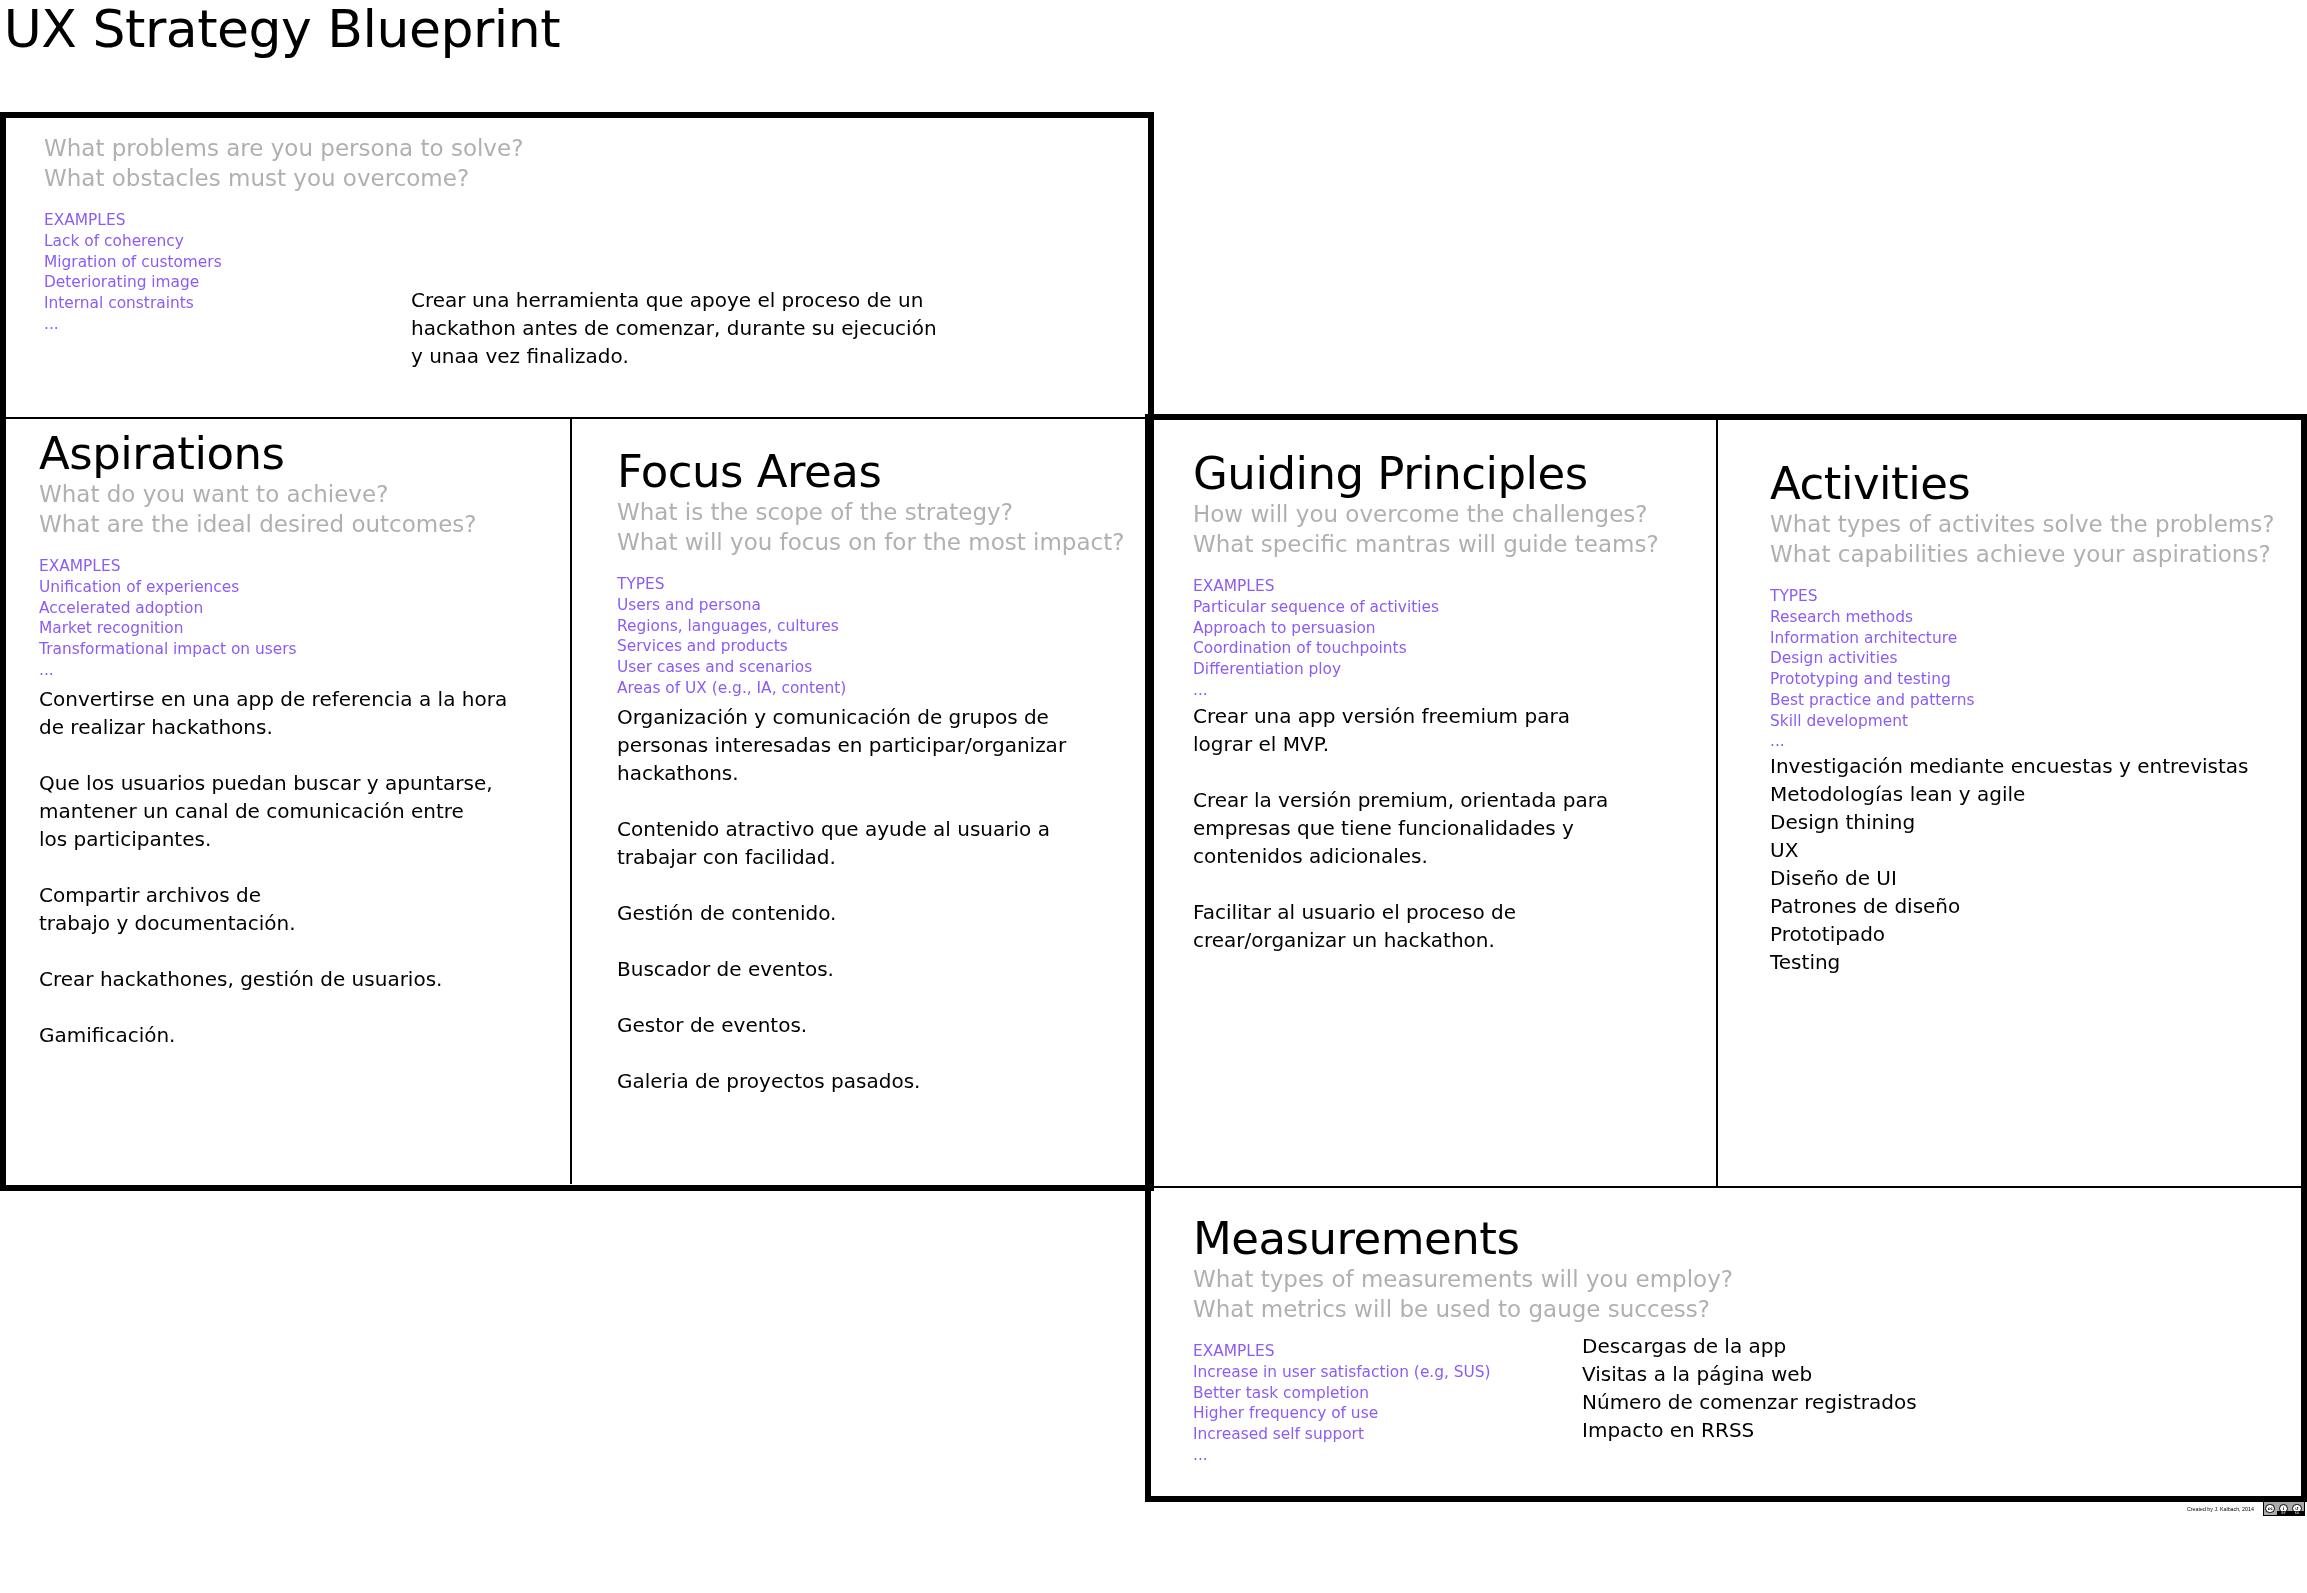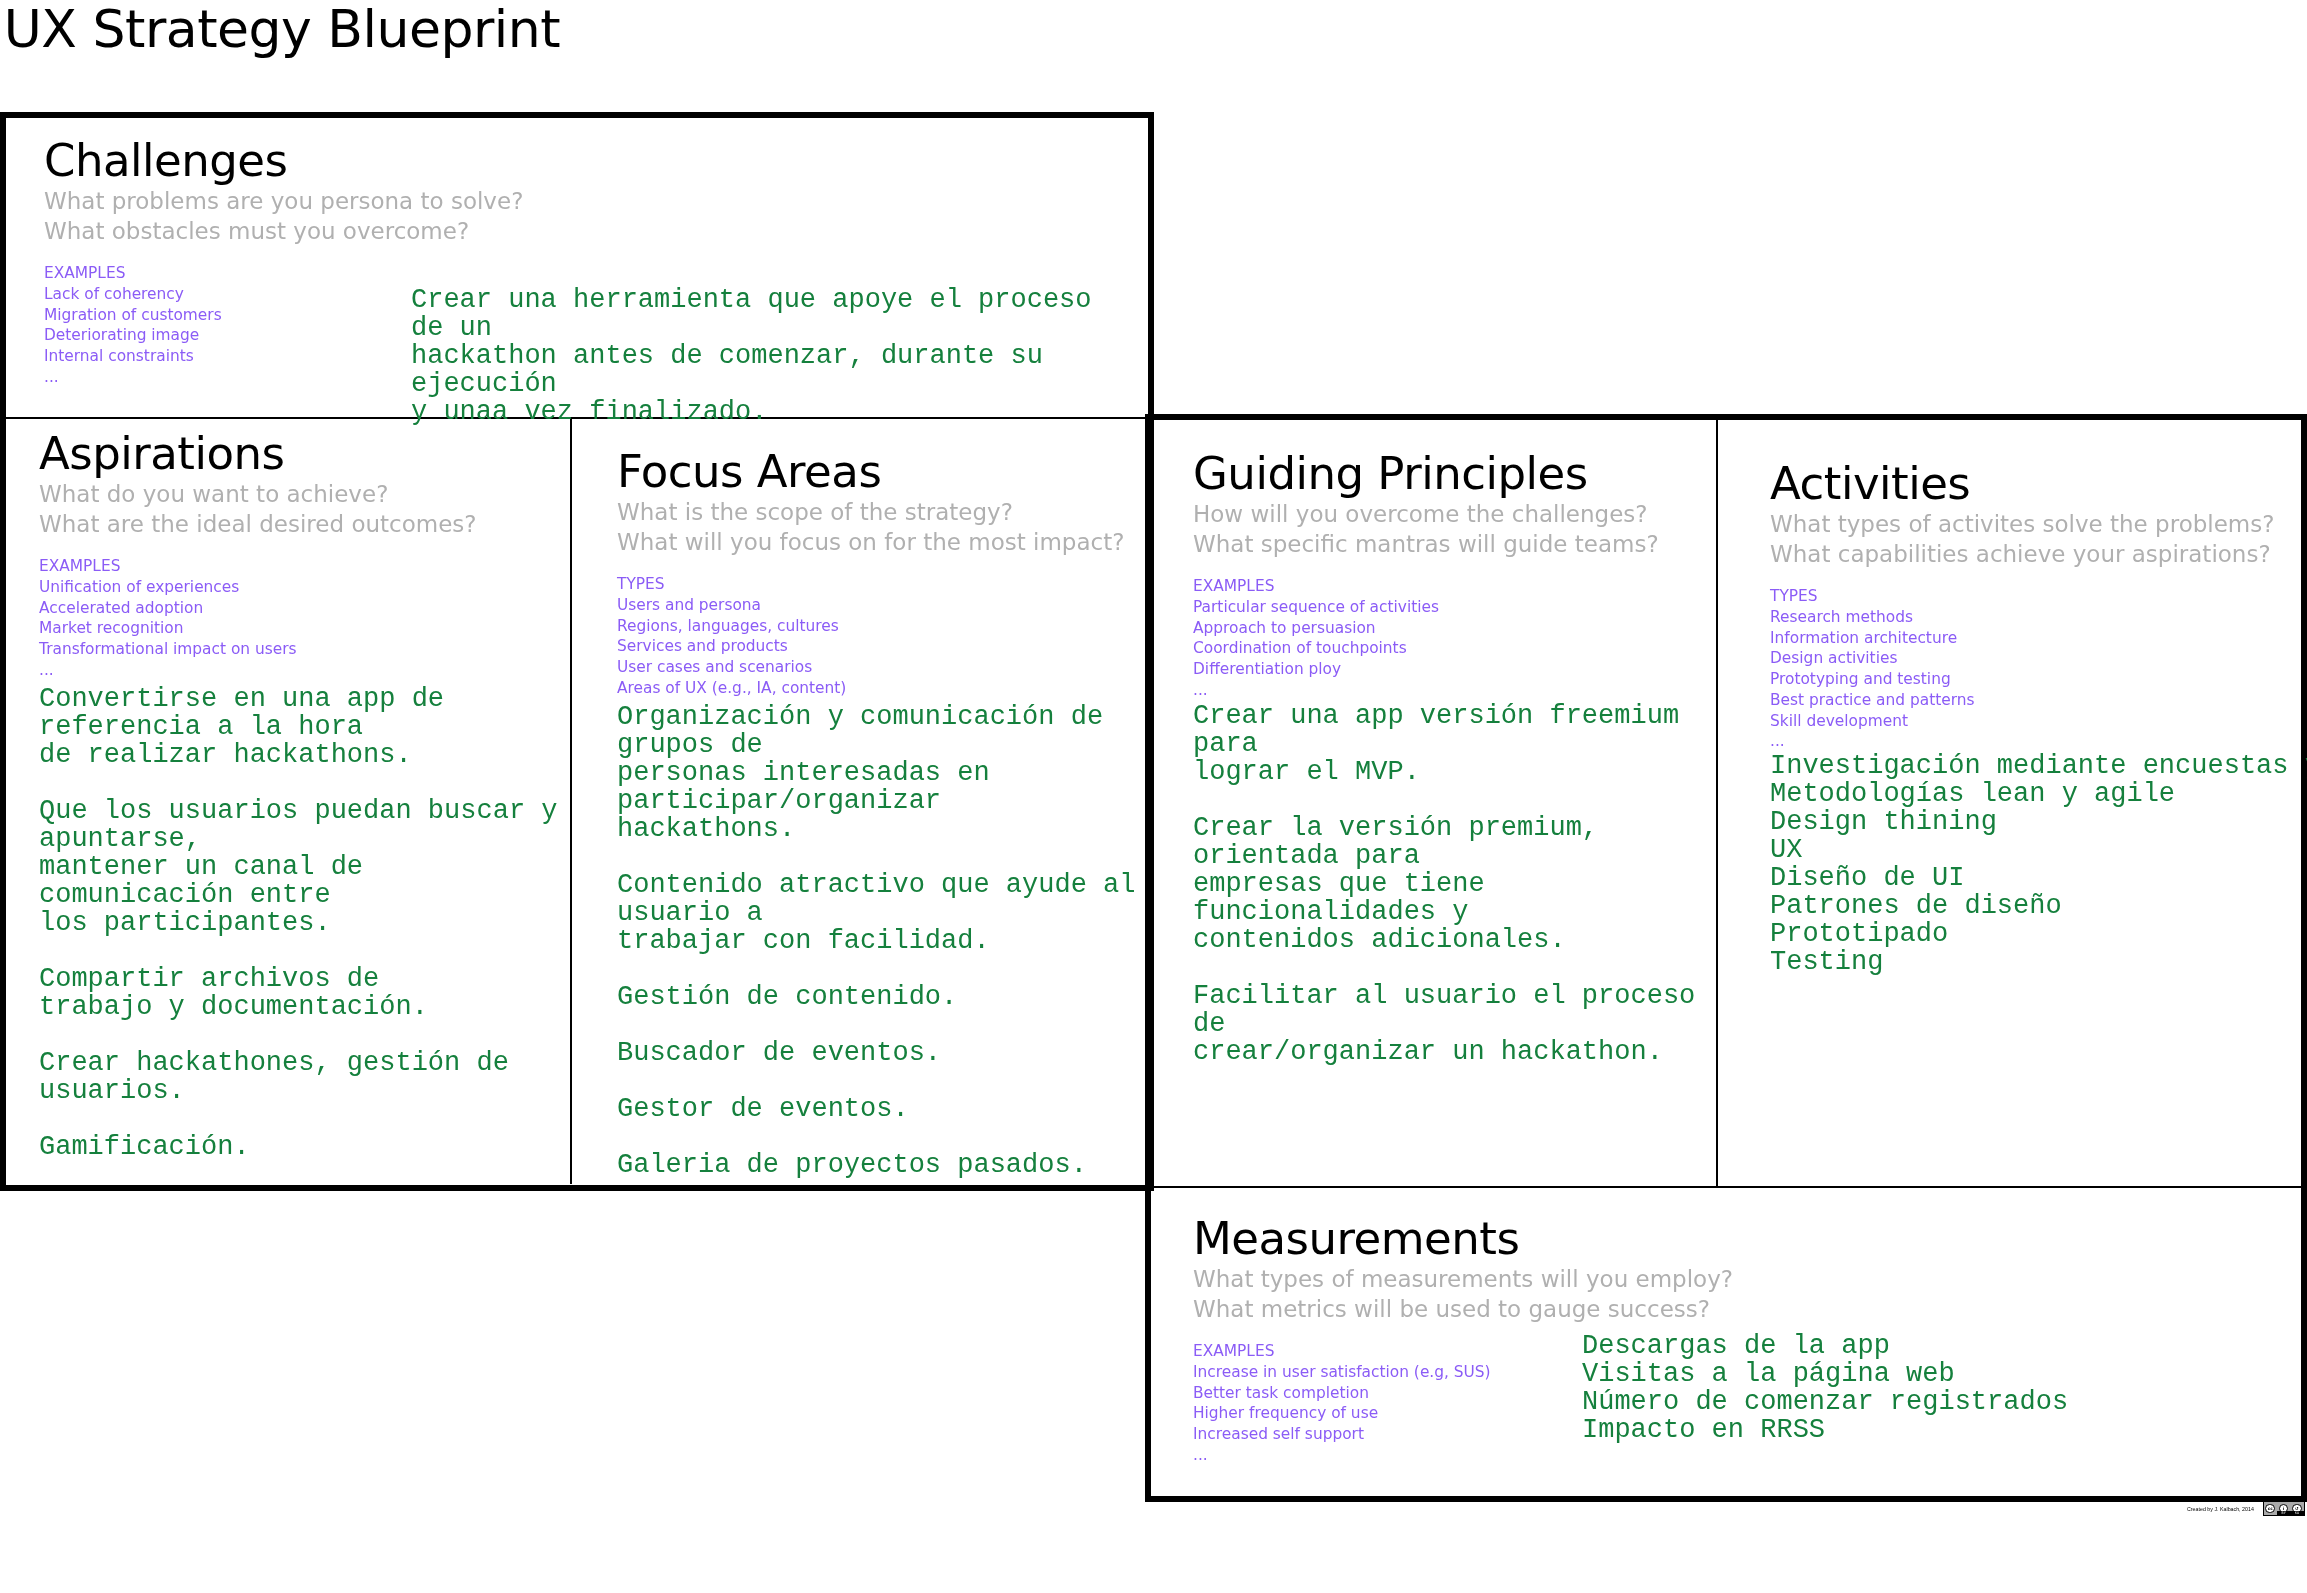--- a/index.html
+++ b/index.html
@@ -64,24 +64,23 @@
     .examples {
       color: #8b5cf6;
       font-size: 15.4px;
       line-height: 20.7px;
       white-space: nowrap;
     }
     .examples .ex-heading {
       text-transform: uppercase;
     }
     .answers {
-      font-size: 27px;
+      font-size: 20px;
       line-height: 28px;
-      color: #15803d;
-      font-family: Liberation Mono, monospace;
+      color: #000000;
     }
     .answers .ans-item {
       white-space: pre-line;
       margin-bottom: 28px;
     }
     .answers.compact .ans-item {
       margin-bottom: 0;
       white-space: nowrap;
     }
     .footer {
@@ -141,21 +140,20 @@
 <div class="frame frame-left"></div>
 <div class="frame frame-right"></div>
 
 <div class="hline" style="left:6.3px; top:417px; width:1145px; height:1.9px;"></div>
 <div class="vline" style="left:570px; top:418px; width:1.9px; height:766px;"></div>
 <div class="vline" style="left:1148px; top:418px; width:1.9px; height:766px;"></div>
 <div class="vline" style="left:1716px; top:420px; width:1.9px; height:767px;"></div>
 <div class="hline" style="left:1152px; top:1186px; width:1149px; height:1.9px;"></div>
 
 <div class="cell" style="left:44px; top:134px; width:1096px; height:279px;">
-  <div class="cell-title">Challenges</div>
   <div class="cell-prompt" style="margin-top:-1px;">
     <div>What problems are you persona to solve?</div>
     <div>What obstacles must you overcome?</div>
   </div>
   <div class="examples" style="margin-top:17.3px;">
     <div class="ex-heading">EXAMPLES</div>
     <div>Lack of coherency</div>
     <div>Migration of customers</div>
     <div>Deteriorating image</div>
     <div>Internal constraints</div>

